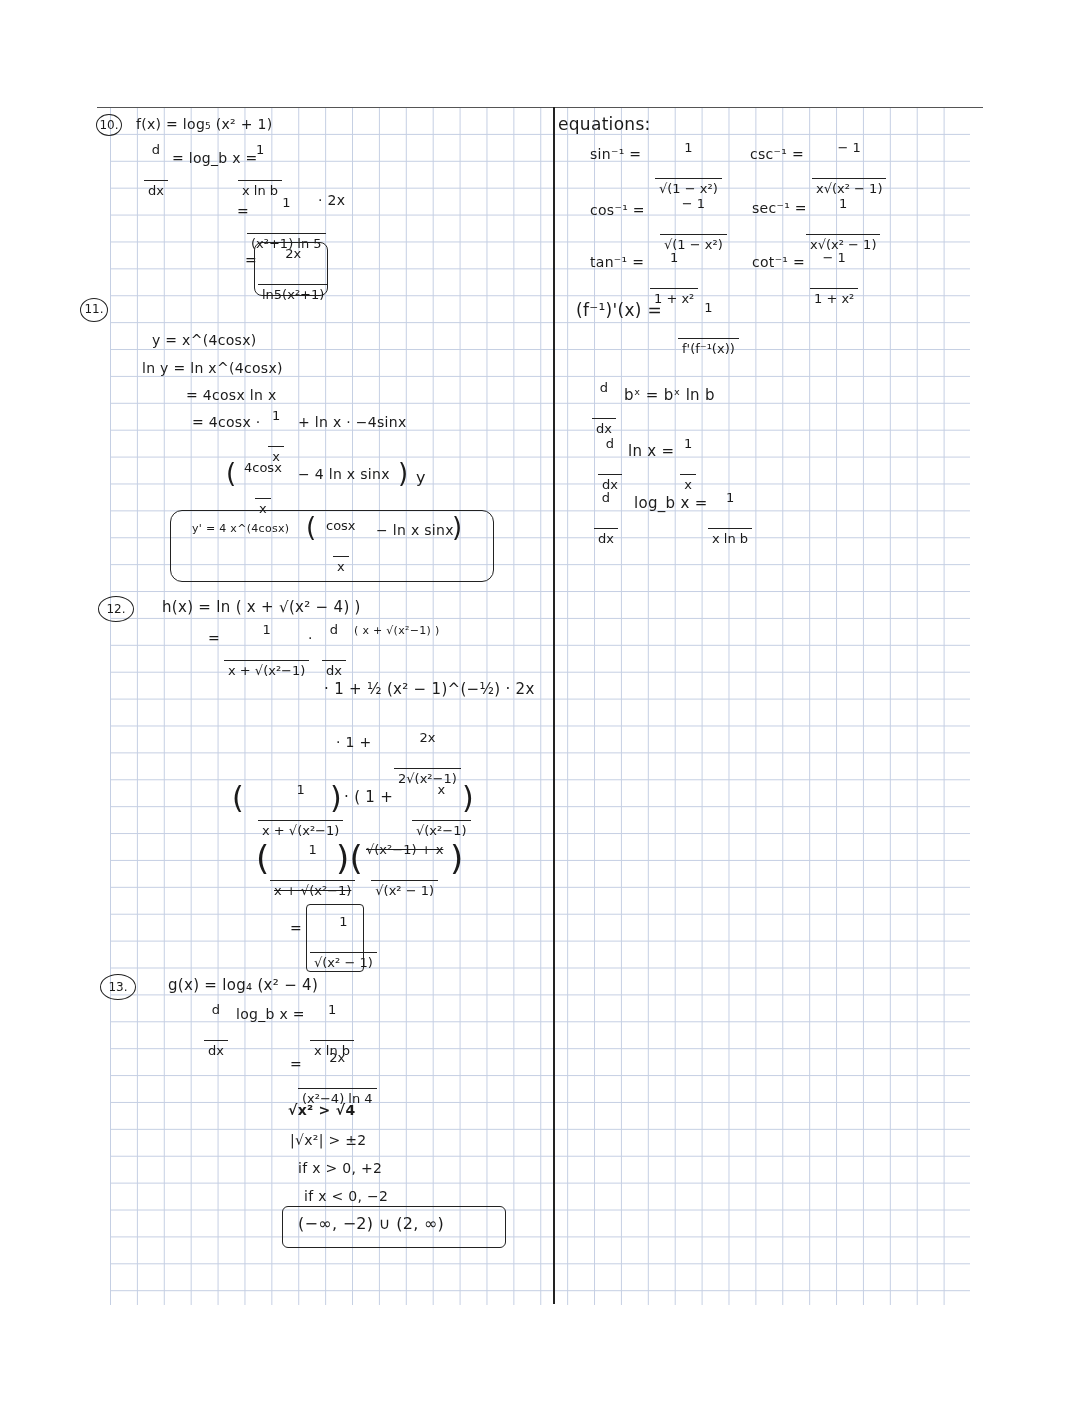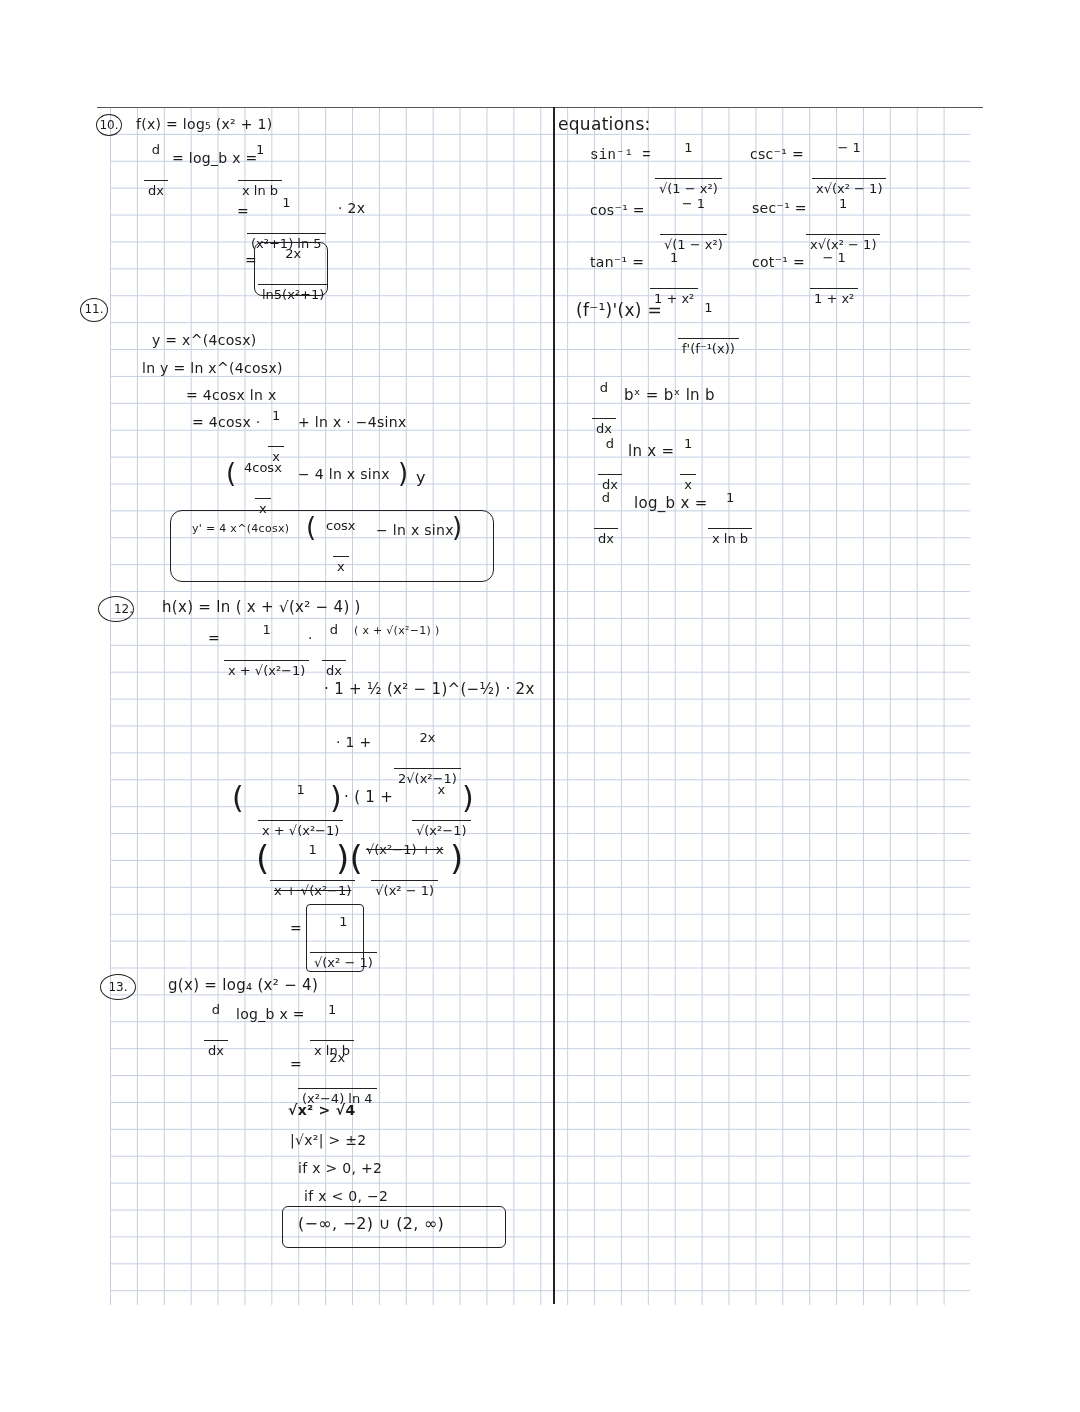--- a/index.html
+++ b/index.html
@@ -38,21 +38,21 @@
   <div class="hw" style="left:172px;top:150px;">= log_b x =</div>
   <div class="frac" style="left:238px;top:142px;">
       <span class="num">1</span>
       <span class="den">x ln b</span>
     </div>
   <div class="hw" style="left:237px;top:203px;">=</div>
   <div class="frac" style="left:247px;top:195px;">
       <span class="num">1</span>
       <span class="den">(x²+1) ln 5</span>
     </div>
-  <div class="hw" style="left:318px;top:200px;margin-left:20px;">· 2x</div>
+  <div class="hw" style="left:318px;top:192px;">· 2x</div>
   <div class="hw" style="left:245px;top:252px;">=</div>
   <div class="box" style="left:254px;top:242px;width:72px;height:52px;"></div>
   <div class="frac" style="left:258px;top:246px;">
       <span class="num">2x</span>
       <span class="den">ln5(x²+1)</span>
     </div>
 
   <div class="circ" style="left:80px;top:298px;width:26px;height:22px;">11.</div>
   <div class="hw" style="left:152px;top:332px;">y = x^(4cosx)</div>
   <div class="hw" style="left:142px;top:360px;">ln y = ln x^(4cosx)</div>
@@ -74,21 +74,21 @@
   <div class="box" style="left:170px;top:510px;width:322px;height:70px;border-radius:12px;"></div>
   <div class="hw" style="left:192px;top:522px;font-size:11px;">y' = 4 x^(4cosx)</div>
   <div class="hw" style="left:306px;top:512px;font-size:26px;">(</div>
   <div class="frac" style="left:322px;top:518px;">
       <span class="num">cosx</span>
       <span class="den">x</span>
     </div>
   <div class="hw" style="left:376px;top:522px;">− ln x sinx</div>
   <div class="hw" style="left:452px;top:512px;font-size:26px;">)</div>
 
-  <div class="circ" style="left:98px;top:596px;width:34px;height:24px;line-height:24px;text-align:right;">12.</div>
+  <div class="circ" style="left:98px;top:596px;width:34px;height:24px;line-height:24px;">12.</div>
   <div class="hw" style="left:162px;top:598px;font-size:15px;">h(x) = ln ( x + √(x² − 4) )</div>
   <div class="hw" style="left:208px;top:630px;">=</div>
   <div class="frac" style="left:224px;top:622px;">
       <span class="num">1</span>
       <span class="den">x + √(x²−1)</span>
     </div>
   <div class="hw" style="left:308px;top:630px;">·</div>
   <div class="frac" style="left:322px;top:622px;">
       <span class="num">d</span>
       <span class="den">dx</span>
@@ -151,21 +151,21 @@
     </div>
   <div class="hw" style="left:288px;top:1102px;font-weight:bold;">√x² &gt; √4</div>
   <div class="hw" style="left:290px;top:1132px;">|√x²| &gt; ±2</div>
   <div class="hw" style="left:298px;top:1160px;">if x &gt; 0, +2</div>
   <div class="hw" style="left:304px;top:1188px;">if x &lt; 0, −2</div>
   <div class="box" style="left:282px;top:1206px;width:222px;height:40px;border-radius:6px;"></div>
   <div class="hw" style="left:298px;top:1214px;font-size:16px;">(−∞, −2) ∪ (2, ∞)</div>
 
   <div class="hw" style="left:558px;top:114px;font-size:17px;">equations:</div>
 
-  <div class="hw" style="left:590px;top:146px;font-family:Liberation Mono, monospace;">sin⁻¹ =</div>
+  <div class="hw" style="left:590px;top:146px;">sin⁻¹ =</div>
   <div class="frac" style="left:655px;top:140px;">
       <span class="num">1</span>
       <span class="den">√(1 − x²)</span>
     </div>
   <div class="hw" style="left:750px;top:146px;">csc⁻¹ =</div>
   <div class="frac" style="left:812px;top:140px;">
       <span class="num">− 1</span>
       <span class="den">x√(x² − 1)</span>
     </div>
 

